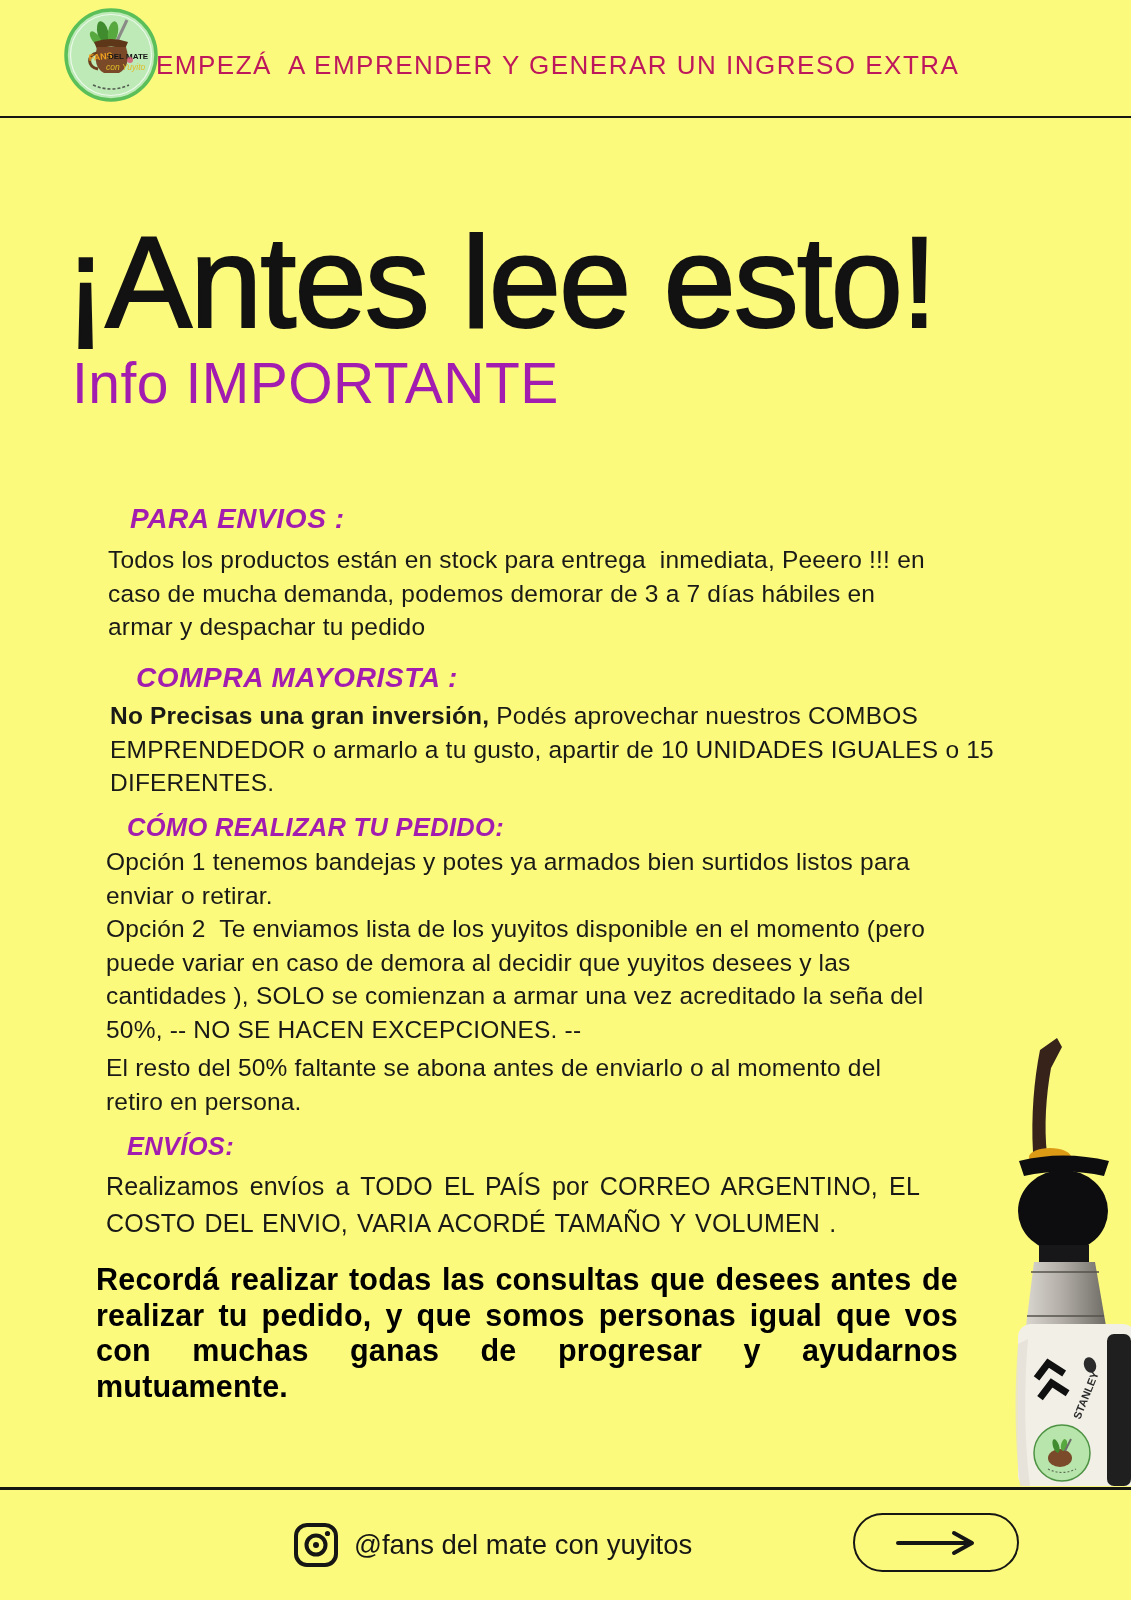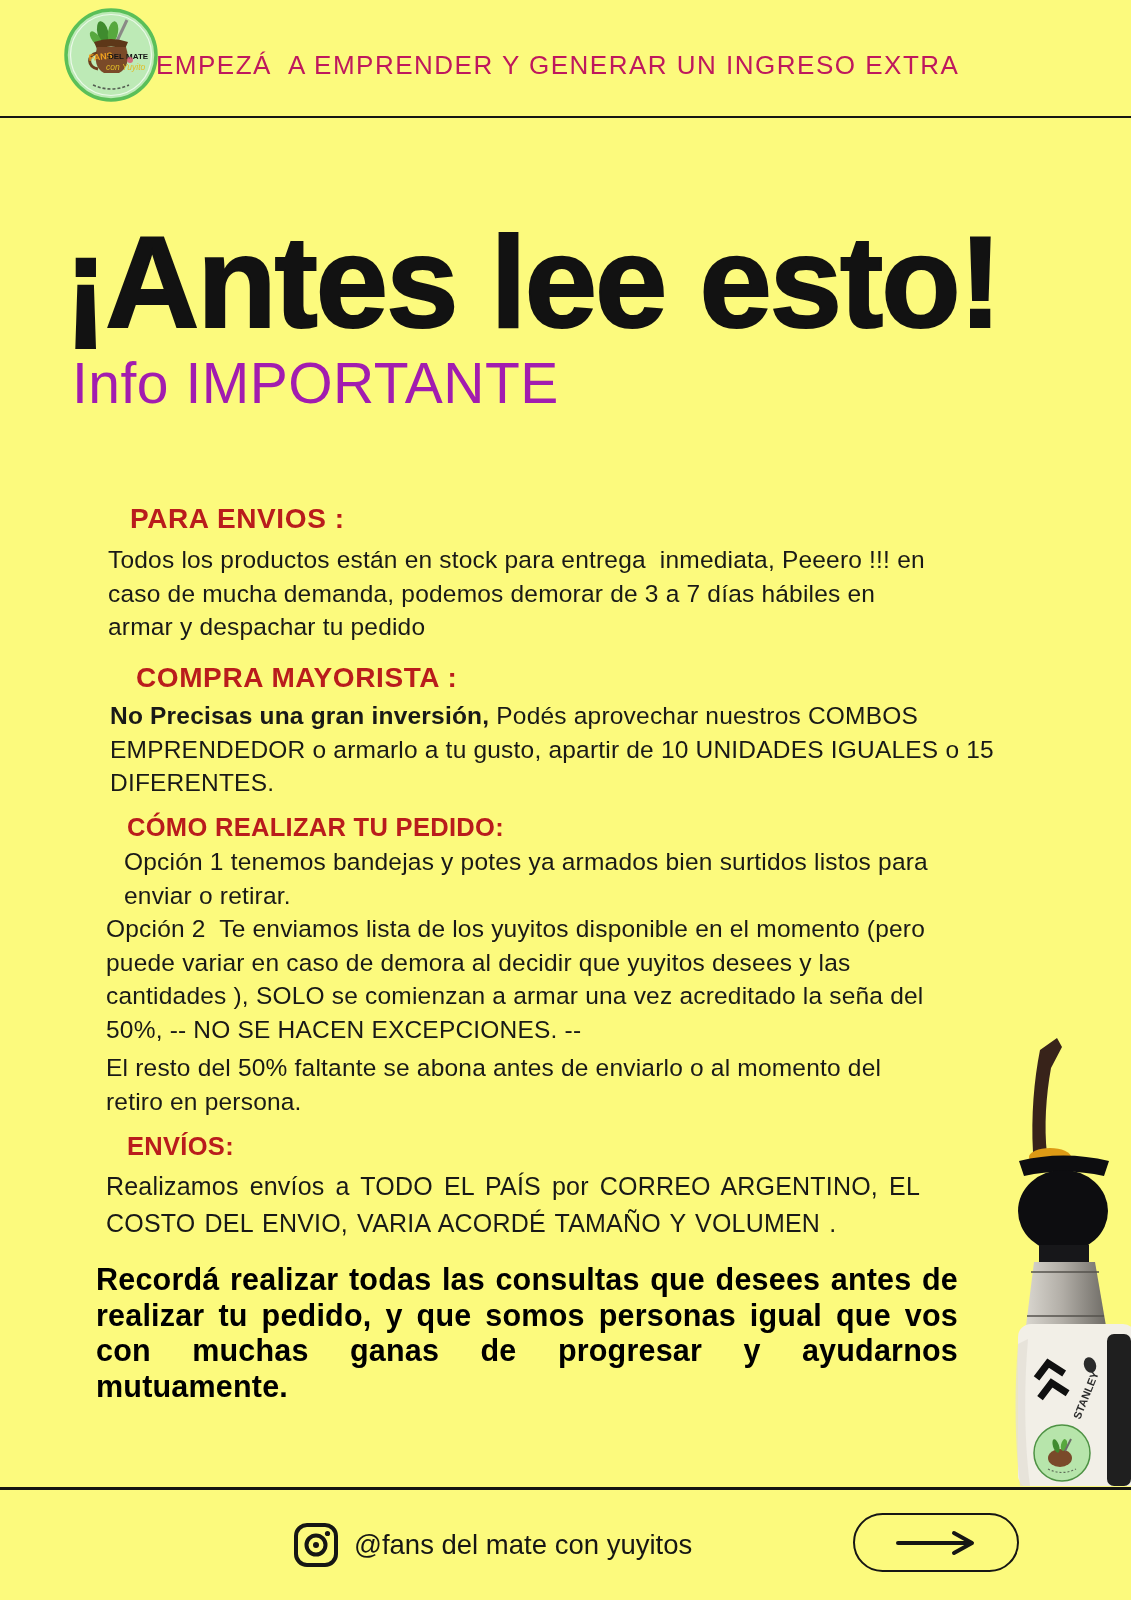--- a/index.html
+++ b/index.html
@@ -11,34 +11,34 @@
   }
   .abs{position:absolute;}
   
   .logo{left:64px;top:8px;width:94px;height:94px;}
   .tagline{left:156px;top:50px;font-size:26px;font-weight:500;letter-spacing:1.5px;color:#be185d;}
   .rule{left:0;width:1131px;height:2px;background:#151513;}
   .rule-top{top:116px;}
   .rule-bottom{top:1487px;height:3px;}
   
   .title{
-    left:64px;top:214px;font-size:130px;font-weight:700;letter-spacing:-2px;
+    left:64px;top:214px;font-size:130px;font-weight:400;letter-spacing:-2px;
     color:#121212;-webkit-text-stroke:2px #121212;line-height:1.05;white-space:nowrap;
   }
   .subtitle{left:72px;top:350px;font-size:57px;font-weight:500;letter-spacing:0.5px;color:#a21caf;}
   
-  .sec-h{font-size:28px;font-weight:600;letter-spacing:0.6px;color:#b91c1c;}
+  .sec-h{font-size:28px;font-weight:600;letter-spacing:0.6px;color:#a21caf;font-style:italic;}
   .sec-h.bold{font-size:25.5px;font-weight:800;letter-spacing:0.3px;}
   .body-p{font-size:24.5px;line-height:33.5px;letter-spacing:0.2px;color:#191917;white-space:pre-line;}
   .h1-pos{left:130px;top:503px;}
   .p1-pos{left:108px;top:543px;width:900px;}
   .h2-pos{left:136px;top:662px;}
   .p2-pos{left:110px;top:699px;width:900px;}
   .h3-pos{left:127px;top:813px;}
-  .p3a-pos{left:124px;top:845px;width:900px;}
+  .p3a-pos{left:106px;top:845px;width:900px;}
   .p3b-pos{left:106px;top:912px;width:910px;}
   .p3c-pos{left:106px;top:1051px;width:900px;}
   .h4-pos{left:127px;top:1132px;}
   .p4-pos{left:106px;top:1168px;width:814px;white-space:normal;text-align:justify;font-size:25px;line-height:37px;word-spacing:2px;}
   .closing{
     left:96px;top:1262px;width:862px;
     font-size:30.5px;line-height:35.5px;font-weight:600;letter-spacing:0.2px;
     text-align:justify;color:#000000;
   }
   .lead-bold{font-weight:800;}

